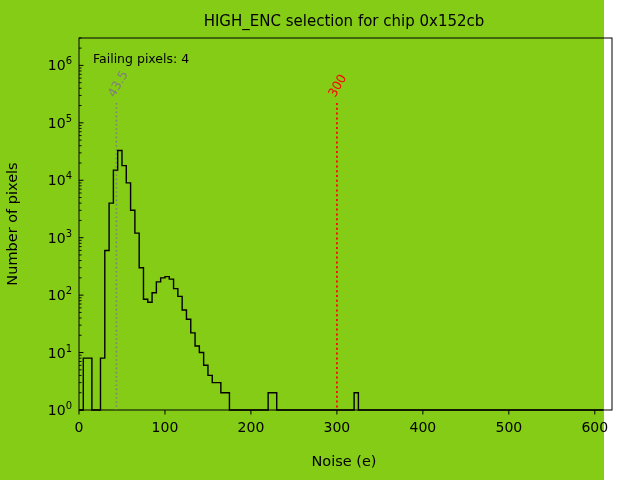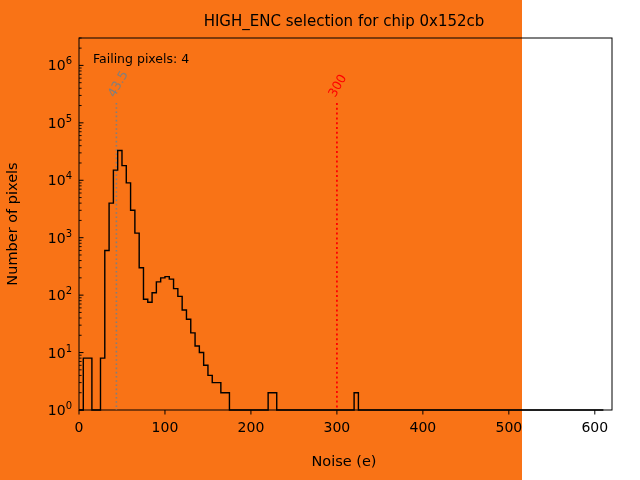--- a/index.html
+++ b/index.html
@@ -6,22 +6,22 @@
     margin: 0; padding: 0;
     background: #ffffff;
   }
   body {
     width: 640px; height: 480px;
     font-family: "DejaVu Sans", sans-serif;
     overflow: hidden;
   }
   #figure {
     position: relative;
-    width: 522px; height: 480px;
-    background: #f97316;
+    width: 604px; height: 480px;
+    background: #84cc16;
   }
   svg.plot { position: absolute; left: 0; top: 0; }
   .axis-line { stroke: #000000; stroke-width: 1; fill: none; }
   .tick { stroke: #000000; stroke-width: 1; }
   .tick-minor { stroke: #000000; stroke-width: 0.9; }
   .hist-step {
     fill: none;
     stroke: #000000;
     stroke-width: 1.4;
     stroke-linejoin: miter;

